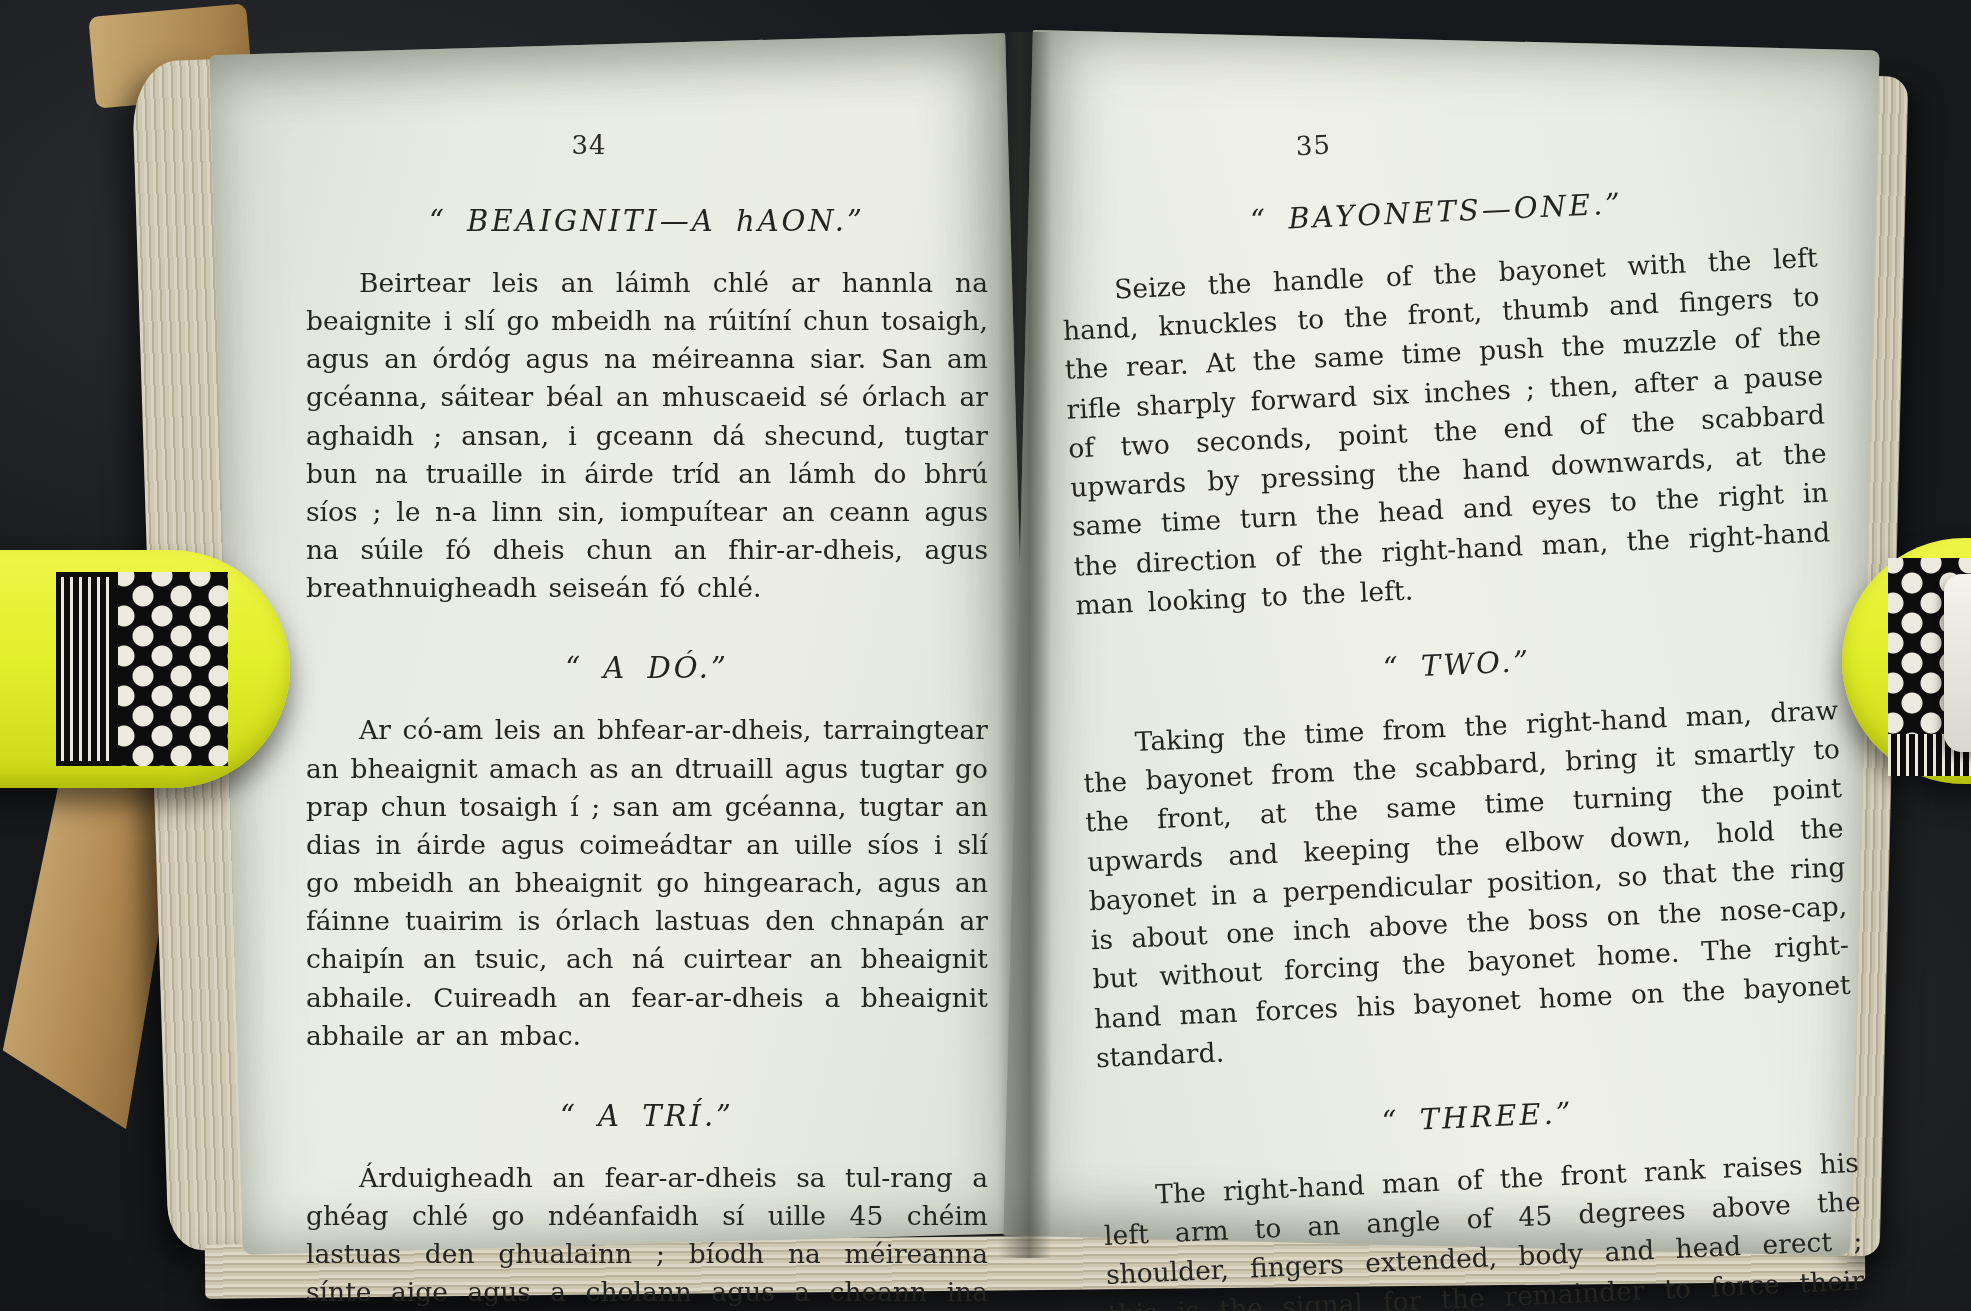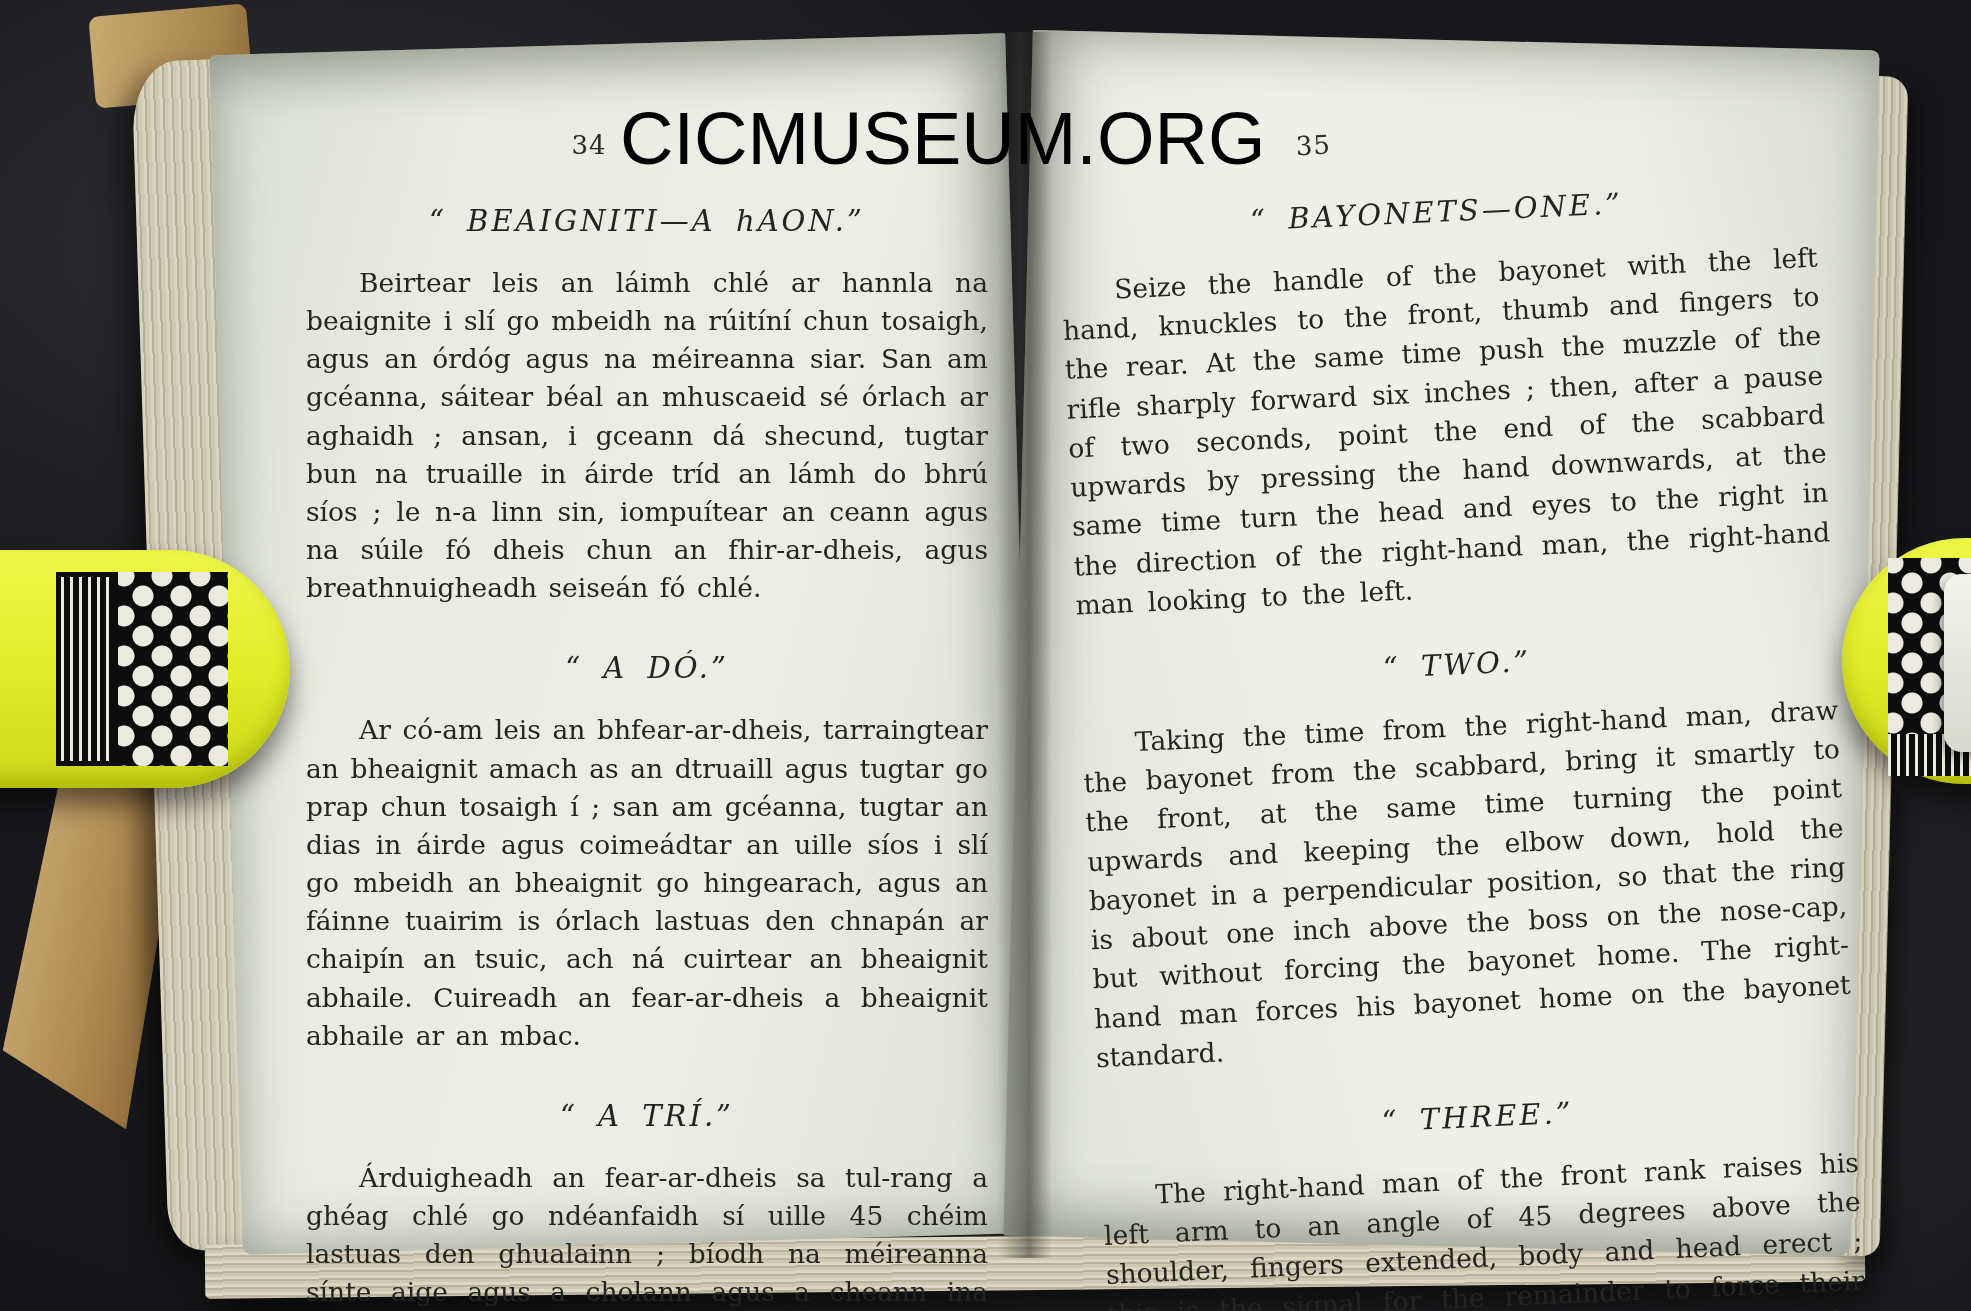--- a/index.html
+++ b/index.html
@@ -132,16 +132,15 @@
   <div class="clip clip-left">
     <div class="stripes"></div>
     <div class="dots"></div>
   </div>
   <div class="clip clip-right">
     <div class="dots"></div>
     <div class="stripes"></div>
   </div>
   <div class="clip-white-tab"></div>
 
-  <div class="watermark">CICMUSEUM.ORG</div>
 
   <div class="vignette"></div>
 </div>
 
 </body></html>

